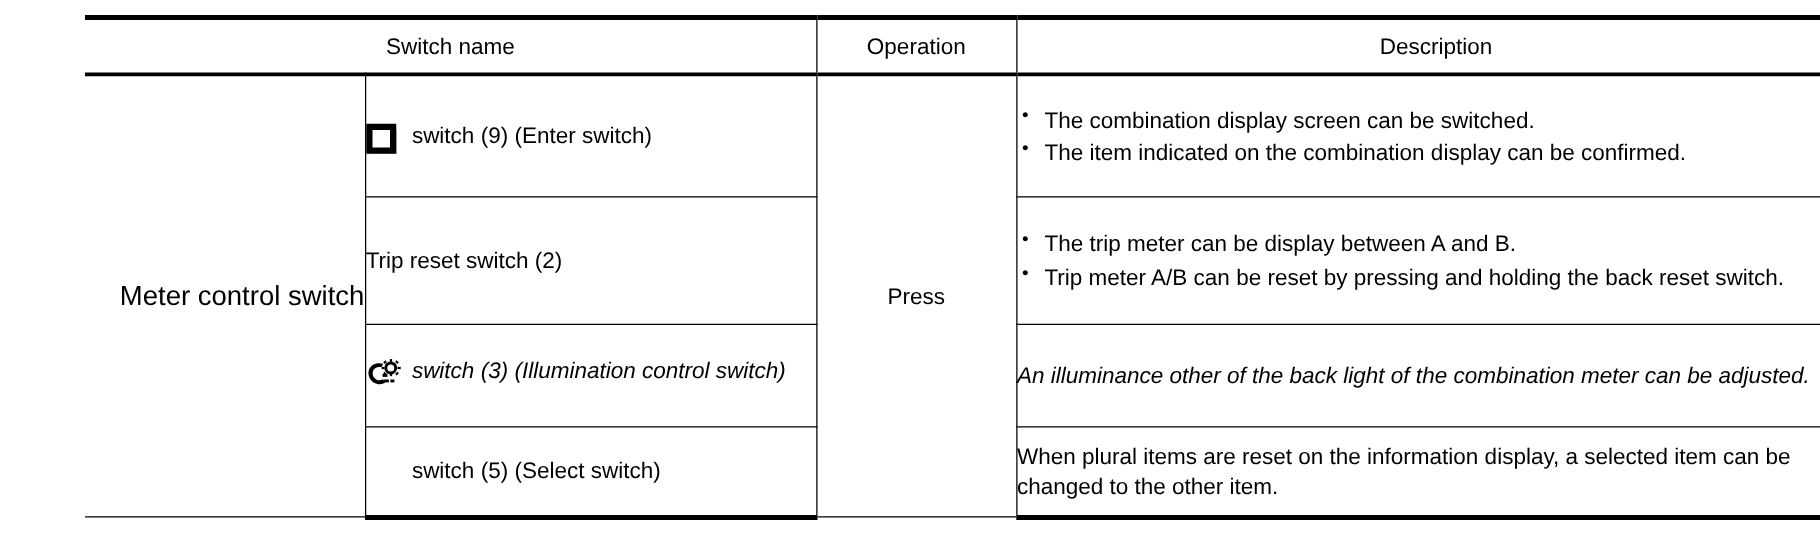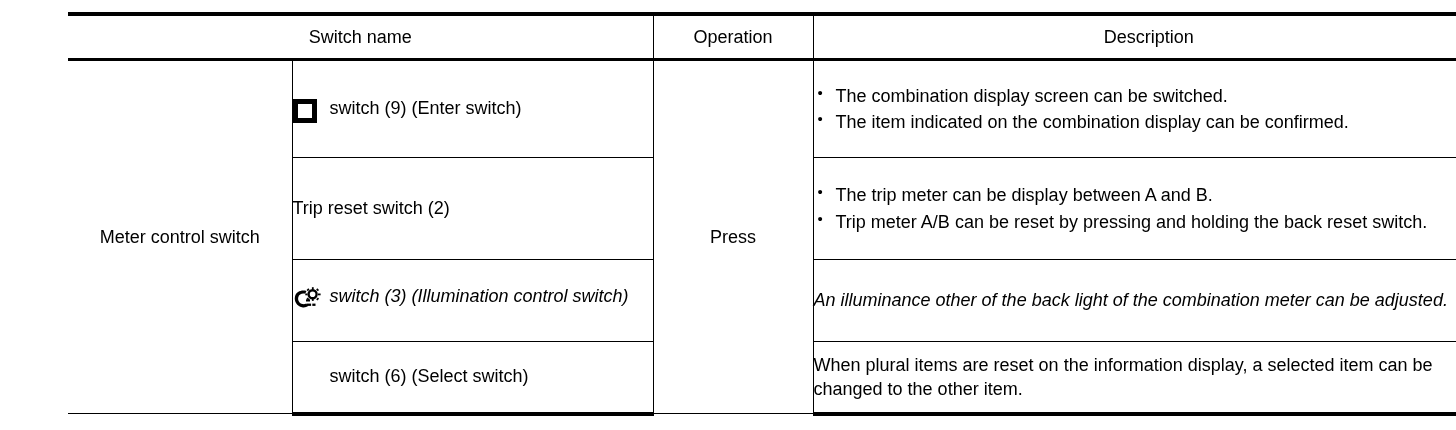--- a/index.html
+++ b/index.html
@@ -62,22 +62,22 @@
   }
 
   
   .col-group { width: 224px; }
   .col-name  { width: 361px; }
   .col-op    { width: 160px; }
   .col-desc  { width: 671px; }
 
   
   .cell-group {
-    text-align: center;
-    font-size: 18px;
+    text-align: right;
+    font-size: 22px;
   }
   .cell-name {
     padding: 8px 10px 8px 14px;
     font-size: 18px;
     line-height: 1.30;
   }
   .cell-op {
     text-align: center;
     padding-left: 22px;
     font-size: 18px;
@@ -274,21 +274,21 @@
           <p class="plain">An illuminance other of the back light of the combination meter can be adjusted.</p>
         </td>
       </tr>
 
       <tr class="r4">
         <td class="cell-name">
           <span class="sw-line">
             <span class="icon-slot">
               <span class="icon-circle"></span>
             </span>
-            <span class="sw-text">switch (6) (Select switch)</span>
+            <span class="sw-text">switch (5) (Select switch)</span>
           </span>
         </td>
 
         <td class="cell-desc no-right">
           <p class="plain">When plural items are reset on the information display, a selected item can be changed to the other item.</p>
         </td>
       </tr>
 
     </tbody>
   </table>

